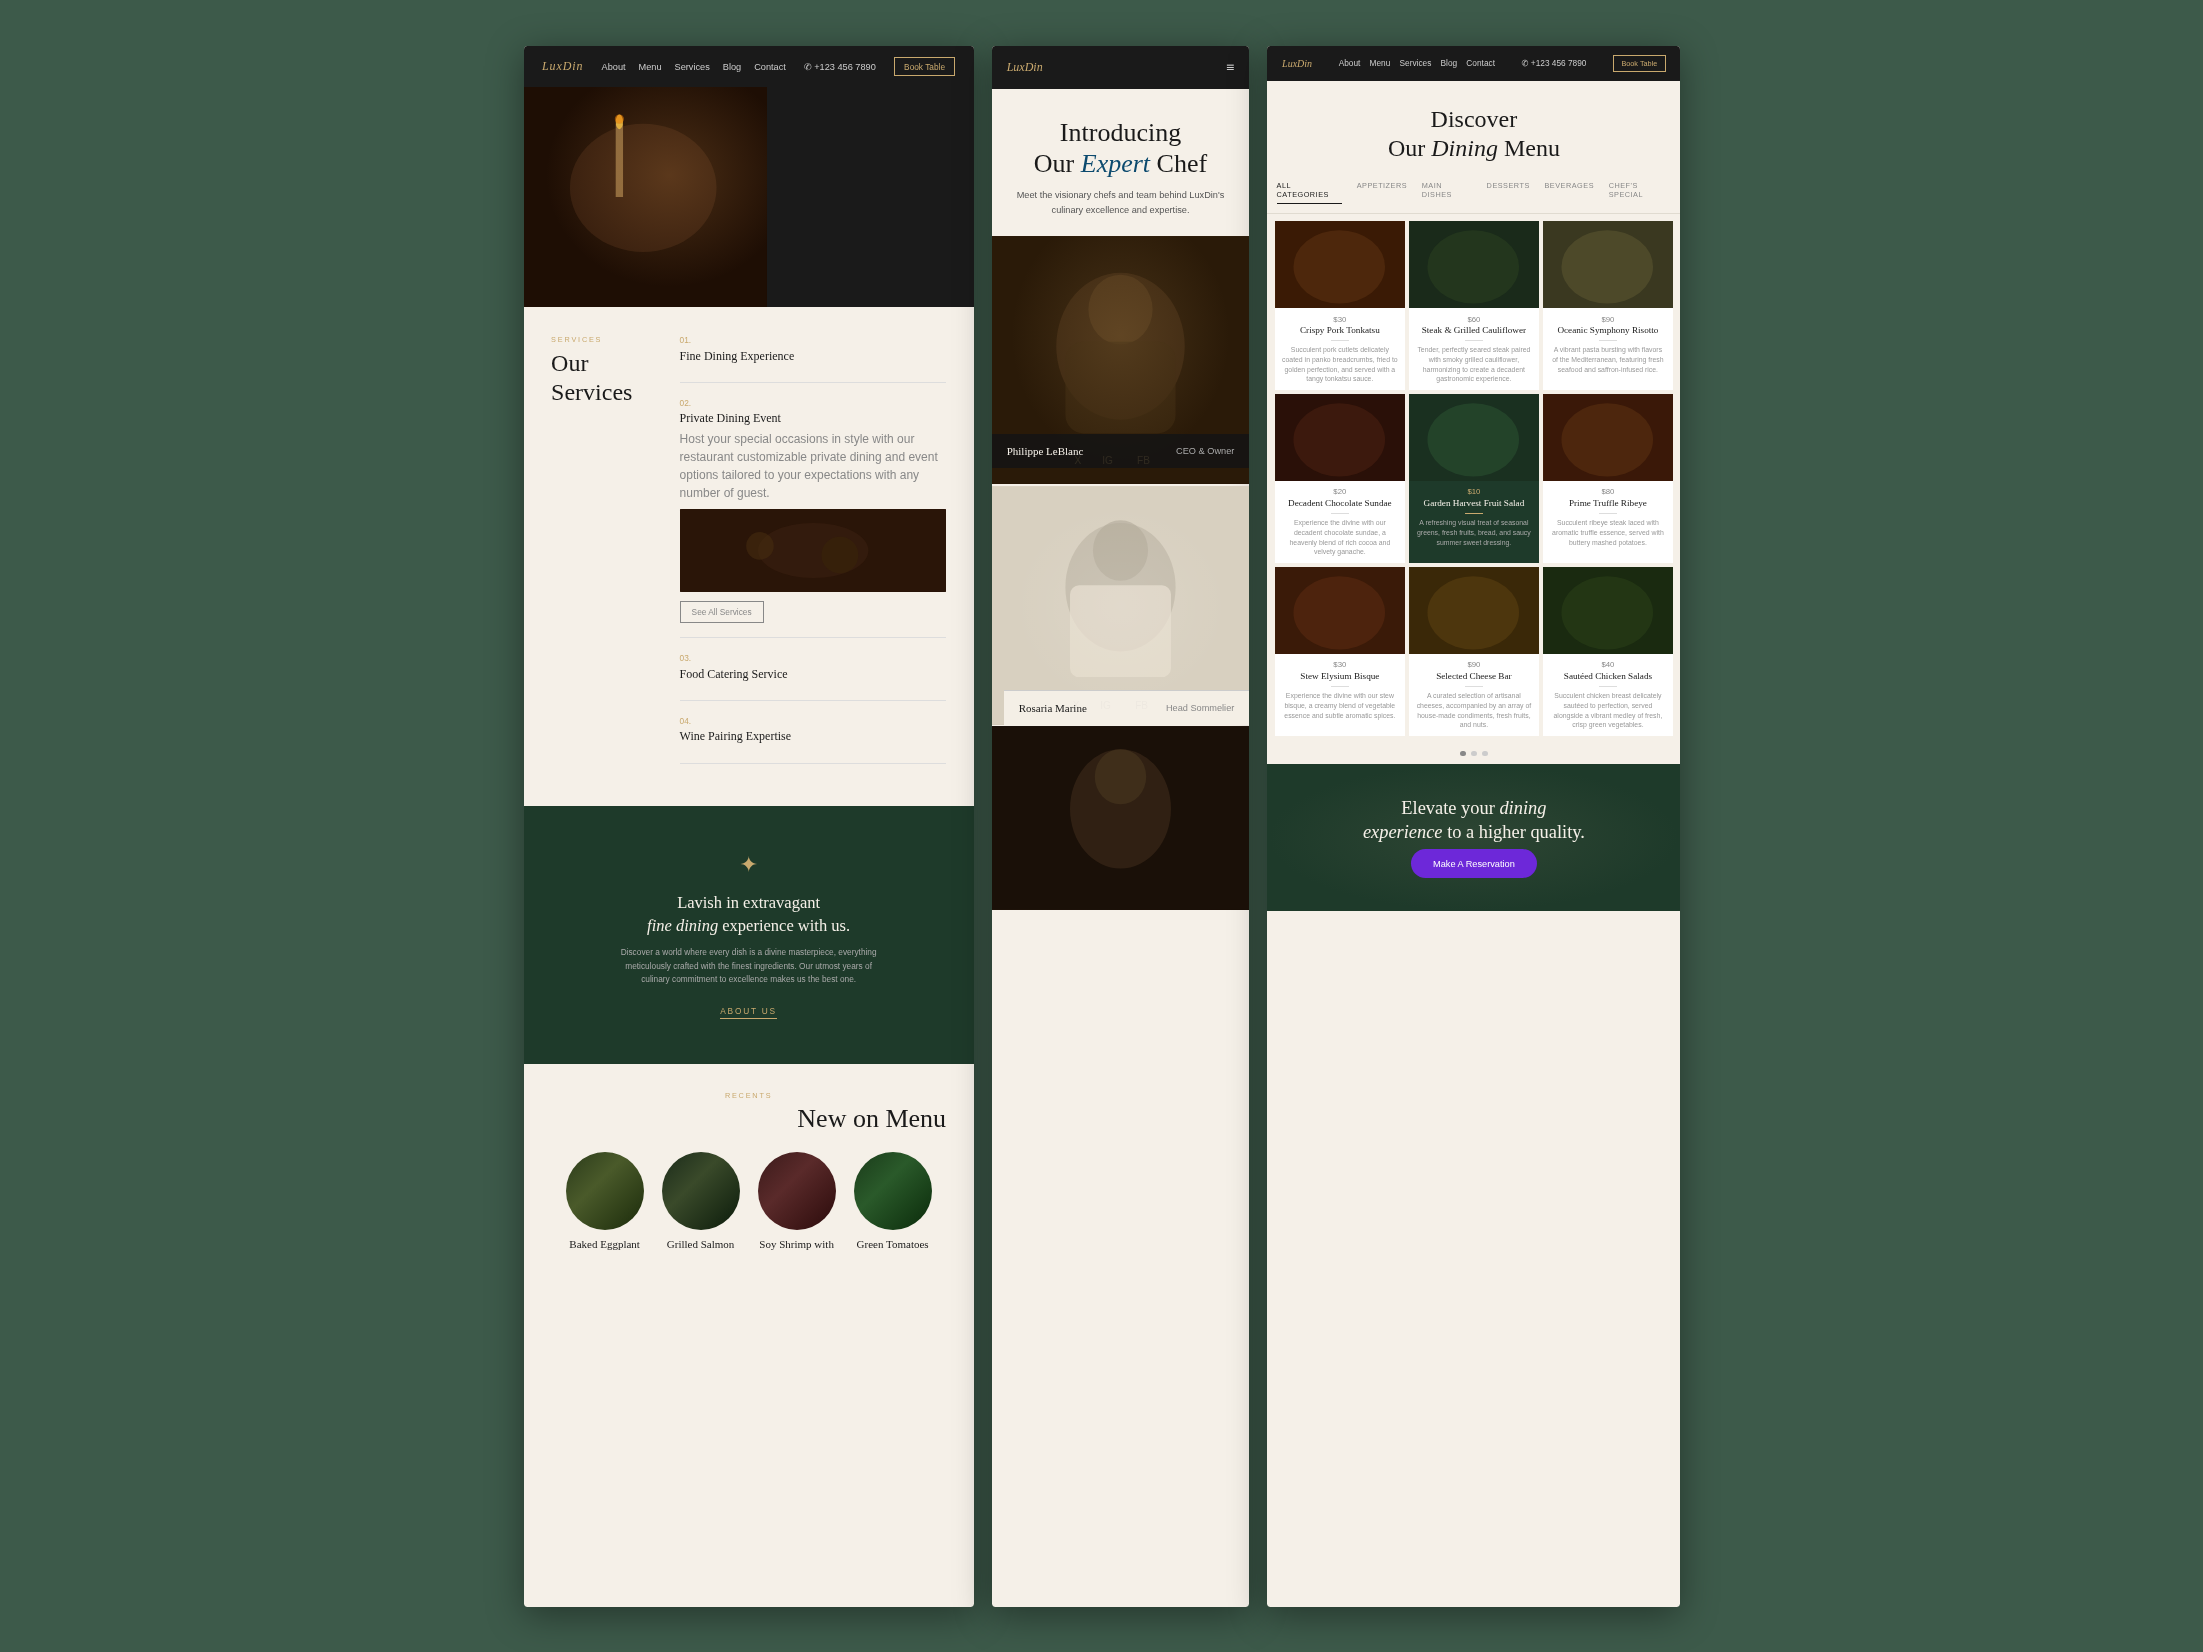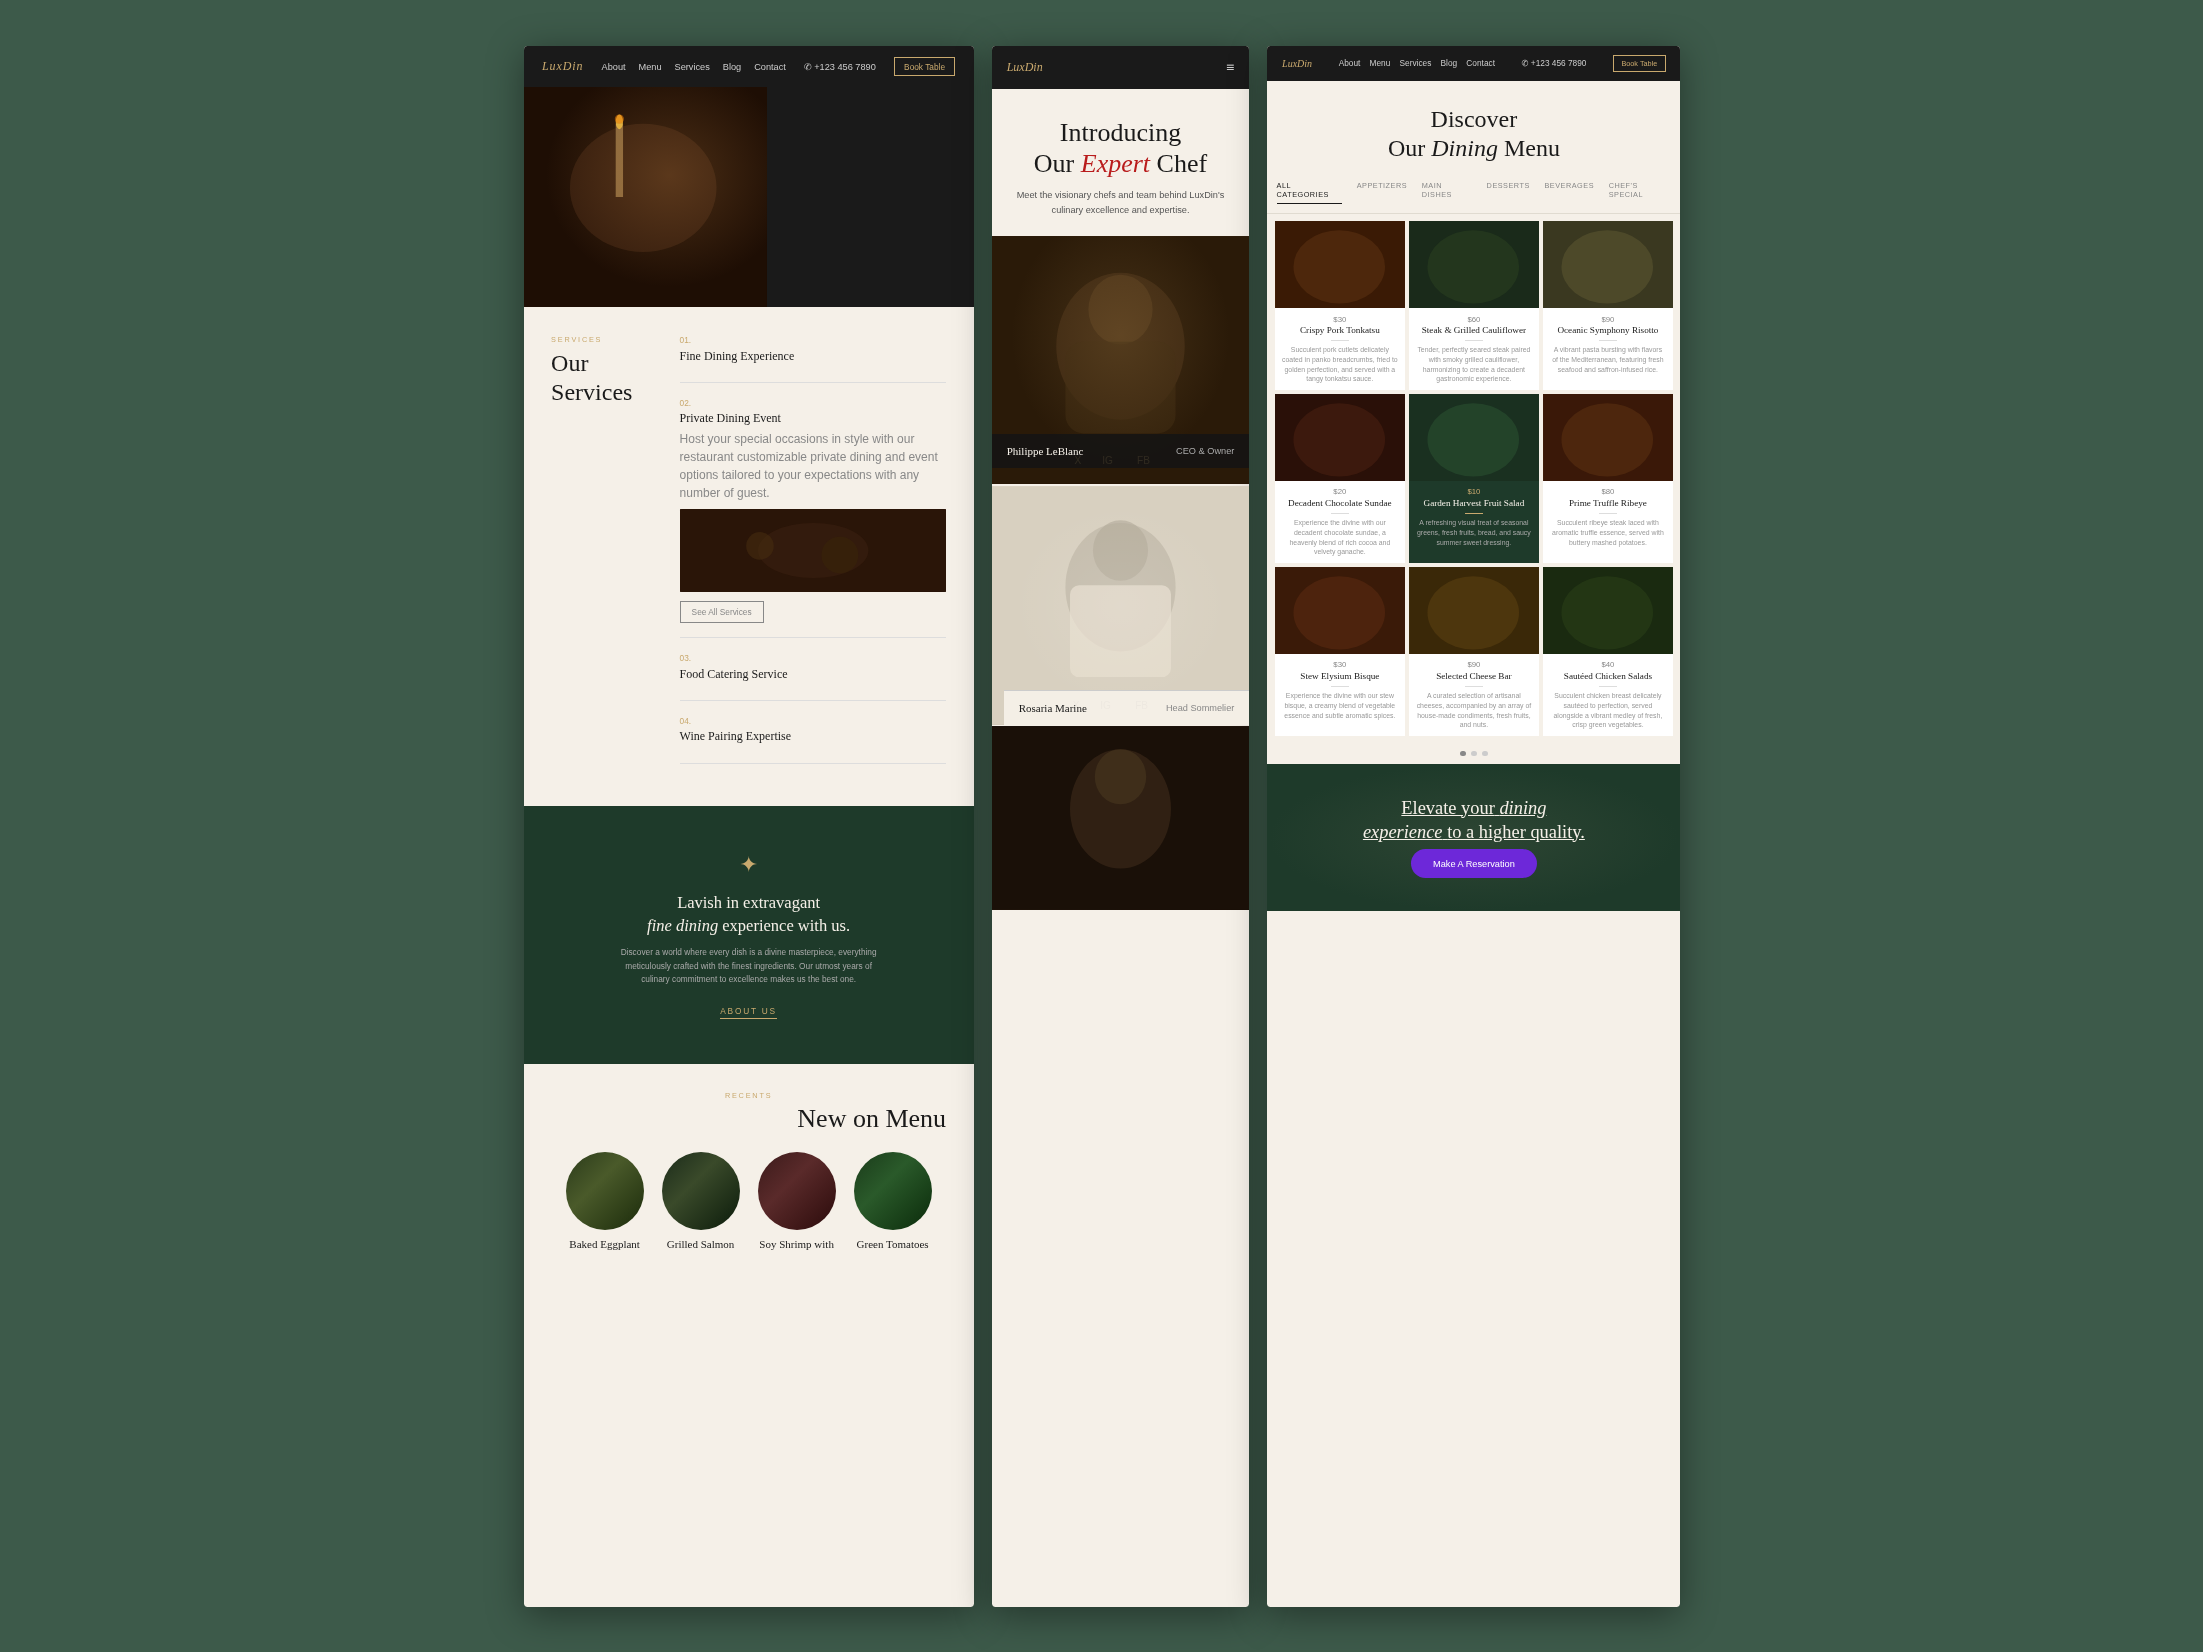--- a/index.html
+++ b/index.html
@@ -206,21 +206,21 @@
       background: #f5f0e8;
       padding: 27.5px 18.4px 18.4px;
       text-align: center;
     }
     .p2-hero-title {
       font-size: 26px;
       color: #1a1a1a;
       line-height: 1.2;
       margin-bottom: 9.2px;
     }
-    .p2-hero-title em { color: #b91c1c; }
+    .p2-hero-title em { color: #0c4a6e; }
     .p2-hero-sub {
       font-size: 9.2px;
       color: #555;
       font-family: Arial, sans-serif;
       line-height: 1.6;
     }
 
     .p2-chef-card {
       background: #1a1a1a;
       position: relative;
@@ -412,21 +412,20 @@
       inset: 0;
       background: radial-gradient(ellipse at 50% 50%, rgba(60,80,60,0.5) 0%, transparent 70%);
     }
     .p3-cta-text {
       font-size: 18.4px;
       color: #f5f0e8;
       line-height: 1.3;
       margin-bottom: 5px;
       position: relative;
       z-index: 1;
-      text-decoration: underline;
     }
     .p3-cta-text em { font-style: italic; }
     .p3-cta-btn {
       background: #6d28d9;
       color: #fff;
       border: none;
       padding: 9.2px 22px;
       font-size: 9.2px;
       font-family: Arial, sans-serif;
       cursor: pointer;

